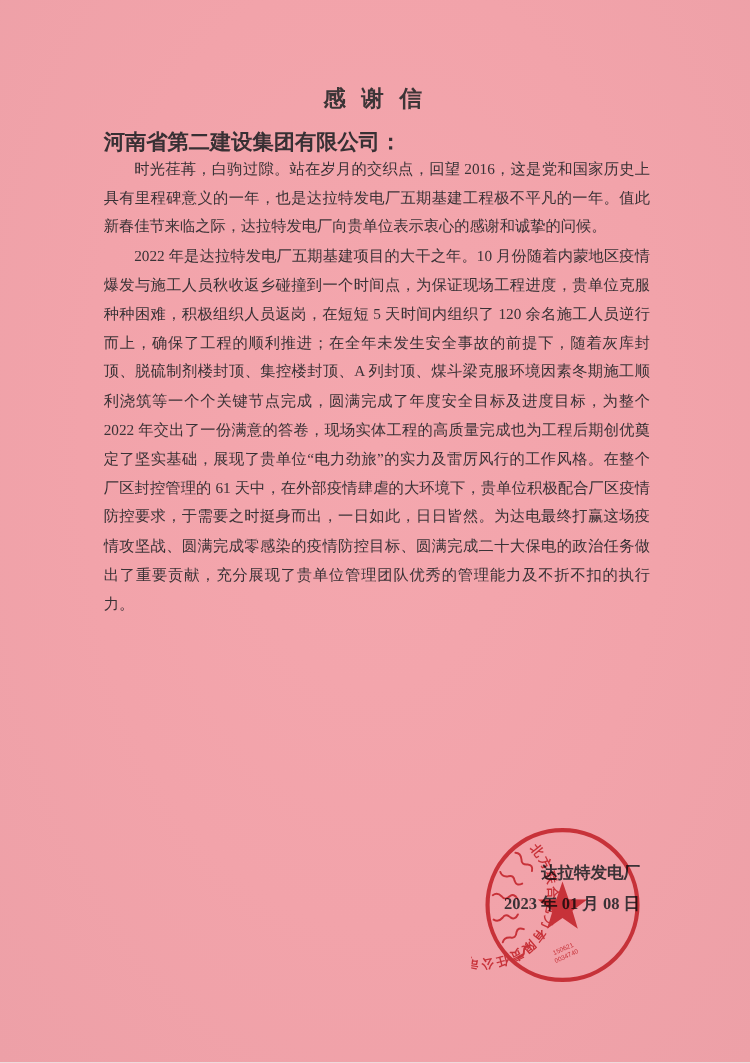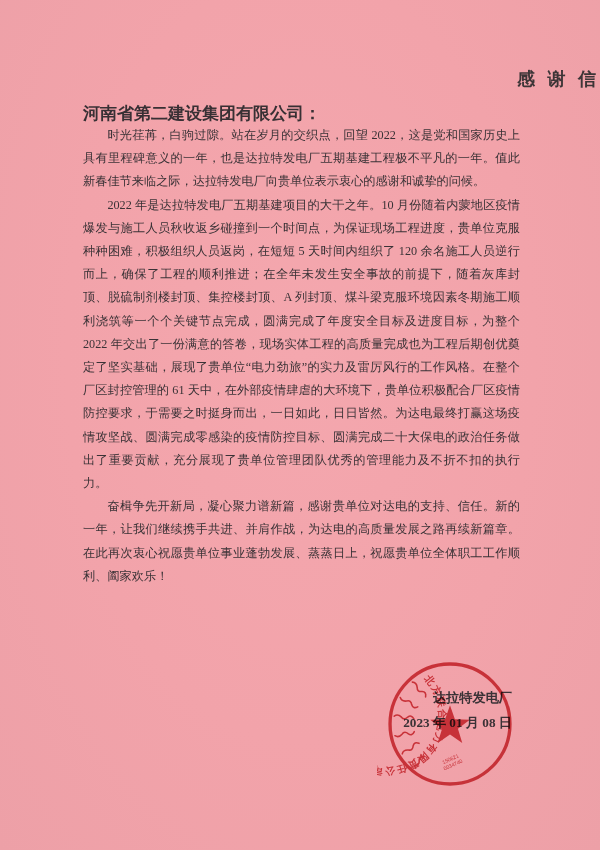--- a/index.html
+++ b/index.html
@@ -11,21 +11,21 @@
   .paper{
     position:relative;
     width:600px;height:850px;
     background:radial-gradient(ellipse at 50% 42%, #f4a7ae 0%, #f2a3aa 55%, #eda0a7 100%);
     color:#3a3236;
     overflow:hidden;
   }
   .title{
     margin:0;
     padding-top:67px;
-    text-align:right;
+    text-align:center;
     font-size:18px;
     font-weight:700;
     letter-spacing:4px;
     color:#3d3537;
   }
   .salutation{
     margin:13px 80px 0 83px;
     font-size:17px;
     font-weight:600;
     line-height:20px;
@@ -66,23 +66,22 @@
 </style>
 </head>
 <body>
 
 <div class="paper">
 
   <h1 class="title">感 谢 信</h1>
 
   <div class="salutation">河南省第二建设集团有限公司：</div>
 
-  <p class="body">时光荏苒，白驹过隙。站在岁月的交织点，回望 2022，这是党和国家历史上具有里程碑意义的一年，也是达拉特发电厂五期基建工程极不平凡的一年。值此新春佳节来临之际，达拉特发电厂向贵单位表示衷心的感谢和诚挚的问候。</p>
+  <p class="body">时光荏苒，白驹过隙。站在岁月的交织点，回望 2016，这是党和国家历史上具有里程碑意义的一年，也是达拉特发电厂五期基建工程极不平凡的一年。值此新春佳节来临之际，达拉特发电厂向贵单位表示衷心的感谢和诚挚的问候。</p>
   <p class="body">2022 年是达拉特发电厂五期基建项目的大干之年。10 月份随着内蒙地区疫情爆发与施工人员秋收返乡碰撞到一个时间点，为保证现场工程进度，贵单位克服种种困难，积极组织人员返岗，在短短 5 天时间内组织了 120 余名施工人员逆行而上，确保了工程的顺利推进；在全年未发生安全事故的前提下，随着灰库封顶、脱硫制剂楼封顶、集控楼封顶、A 列封顶、煤斗梁克服环境因素冬期施工顺利浇筑等一个个关键节点完成，圆满完成了年度安全目标及进度目标，为整个 2022 年交出了一份满意的答卷，现场实体工程的高质量完成也为工程后期创优奠定了坚实基础，展现了贵单位“电力劲旅”的实力及雷厉风行的工作风格。在整个厂区封控管理的 61 天中，在外部疫情肆虐的大环境下，贵单位积极配合厂区疫情防控要求，于需要之时挺身而出，一日如此，日日皆然。为达电最终打赢这场疫情攻坚战、圆满完成零感染的疫情防控目标、圆满完成二十大保电的政治任务做出了重要贡献，充分展现了贵单位管理团队优秀的管理能力及不折不扣的执行力。</p>
-  <p class="body">奋楫争先开新局，凝心聚力谱新篇，感谢贵单位对达电的支持、信任。新的一年，让我们继续携手共进、并肩作战，为达电的高质量发展之路再续新篇章。在此再次衷心祝愿贵单位事业蓬勃发展、蒸蒸日上，祝愿贵单位全体职工工作顺利、阖家欢乐！</p>
 
   <div class="sig-block">
     <div>达拉特发电厂</div>
     <div>2023 年 01 月 08 日</div>
   </div>
 
   <svg class="stamp" viewBox="0 0 140 140" xmlns="http://www.w3.org/2000/svg">
 
     <circle cx="70" cy="70" r="57.5" fill="none" stroke="#cf3a42" stroke-width="3.2"></circle>
 

